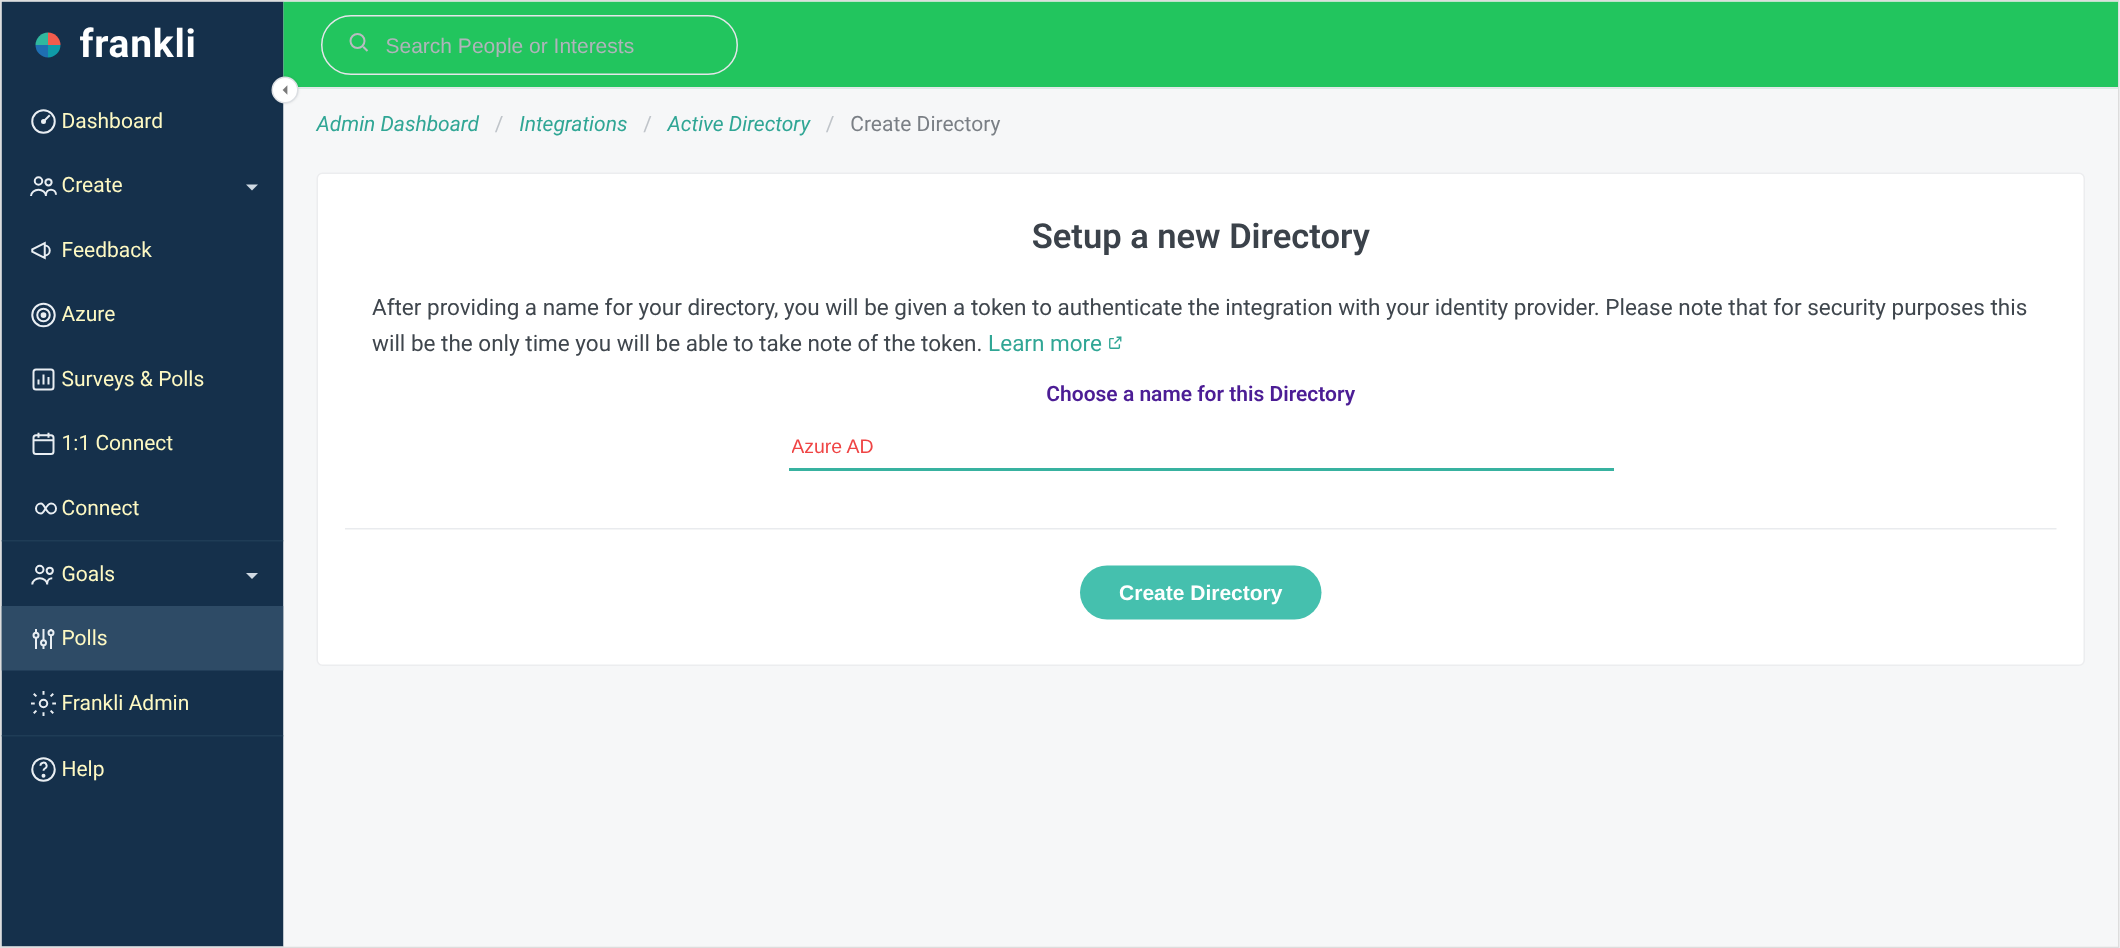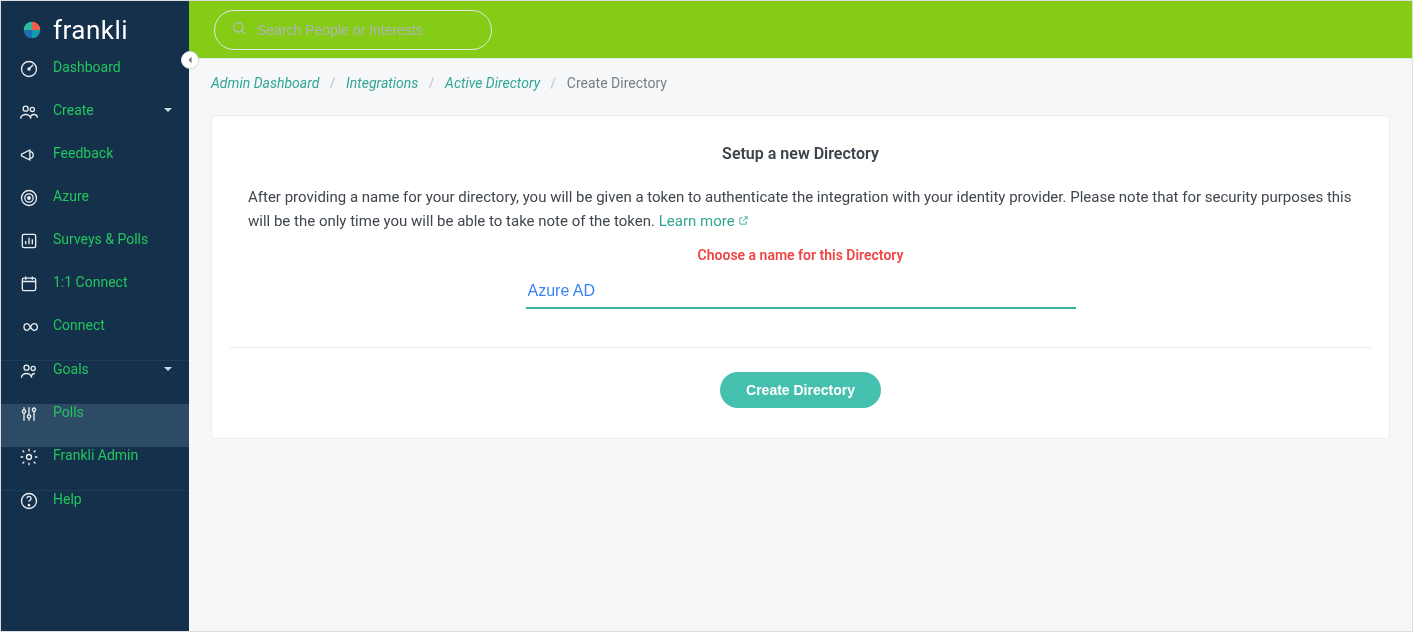--- a/index.html
+++ b/index.html
@@ -28,34 +28,34 @@
   }
   .logo-wrap {
     display: flex;
     align-items: center;
     height: 58px;
     padding-left: 18px;
     gap: 8px;
   }
   .logo-text {
     font-size: 26px;
-    font-weight: 400;
+    font-weight: 700;
     color: #fff;
     letter-spacing: 0.5px;
   }
   .nav-item {
     display: flex;
-    align-items: flex-start;
+    align-items: center;
     height: 43px;
     padding-left: 18px;
     padding-right: 14px;
-    gap: 14px;
+    gap: 2px;
     cursor: pointer;
     font-size: 14px;
-    color: #22c55e;
+    color: #fef9c3;
   }
   .nav-item.active { background: #2e4b66; }
   .nav-item .label { flex: 1; }
   .nav-icon {
     width: 20px;
     height: 20px;
     display: inline-flex;
     align-items: center;
     justify-content: center;
     color: #e9eef3;
@@ -87,21 +87,21 @@
   .collapse-btn svg { width: 8px; height: 8px; fill: #7a7a7a; }
 
   
   .header {
     position: absolute;
     left: 188px;
     top: 0;
     right: 0;
     height: 58px;
     border-bottom: 1px solid #e5e7ea;
-    background: #84cc16;
+    background: #22c55e;
     display: flex;
     align-items: center;
     padding-left: 25px;
   }
   .search {
     width: 278px;
     height: 40px;
     border: 1px solid #e4e6ea;
     border-radius: 999px;
     display: flex;
@@ -143,21 +143,21 @@
 
   .card {
     margin: 22px 22px 22px 22px;
     background: #fff;
     border: 1px solid #ecedef;
     border-radius: 4px;
     padding: 28px 18px 30px 18px;
   }
   .card h1 {
     text-align: center;
-    font-size: 16px;
+    font-size: 23px;
     font-weight: 600;
     color: #3b424a;
     margin-bottom: 22px;
   }
   .card p.desc {
     font-size: 15px;
     color: #3f464d;
     line-height: 1.6;
     margin-bottom: 14px;
     margin-left: 18px;
@@ -165,33 +165,33 @@
   .card p.desc a { color: #30a695; text-decoration: none; }
   .ext-icon { width: 11px; height: 11px; display: inline-block; vertical-align: 0px; }
   .ext-icon svg { width: 11px; height: 11px; stroke: #30a695; fill: none; stroke-width: 2; }
 
   .field-block {
     text-align: center;
     margin-top: 10px;
   }
   .field-label {
     font-size: 14px;
-    color: #ef4444;
+    color: #4c1d95;
     font-weight: 600;
     margin-bottom: 12px;
   }
   .dir-input {
     width: 550px;
     max-width: 80%;
     border: none;
     border-bottom: 2px solid #38b2a0;
     outline: none;
-    font-size: 16px;
+    font-size: 13px;
     padding: 7px 2px;
-    color: #3b82f6;
+    color: #ef4444;
     text-align: left;
     display: block;
     margin: 0 auto;
   }
   .hr {
     height: 1px;
     background: #e9ebee;
     margin: 38px 0 24px 0;
   }
   .primary-btn {

